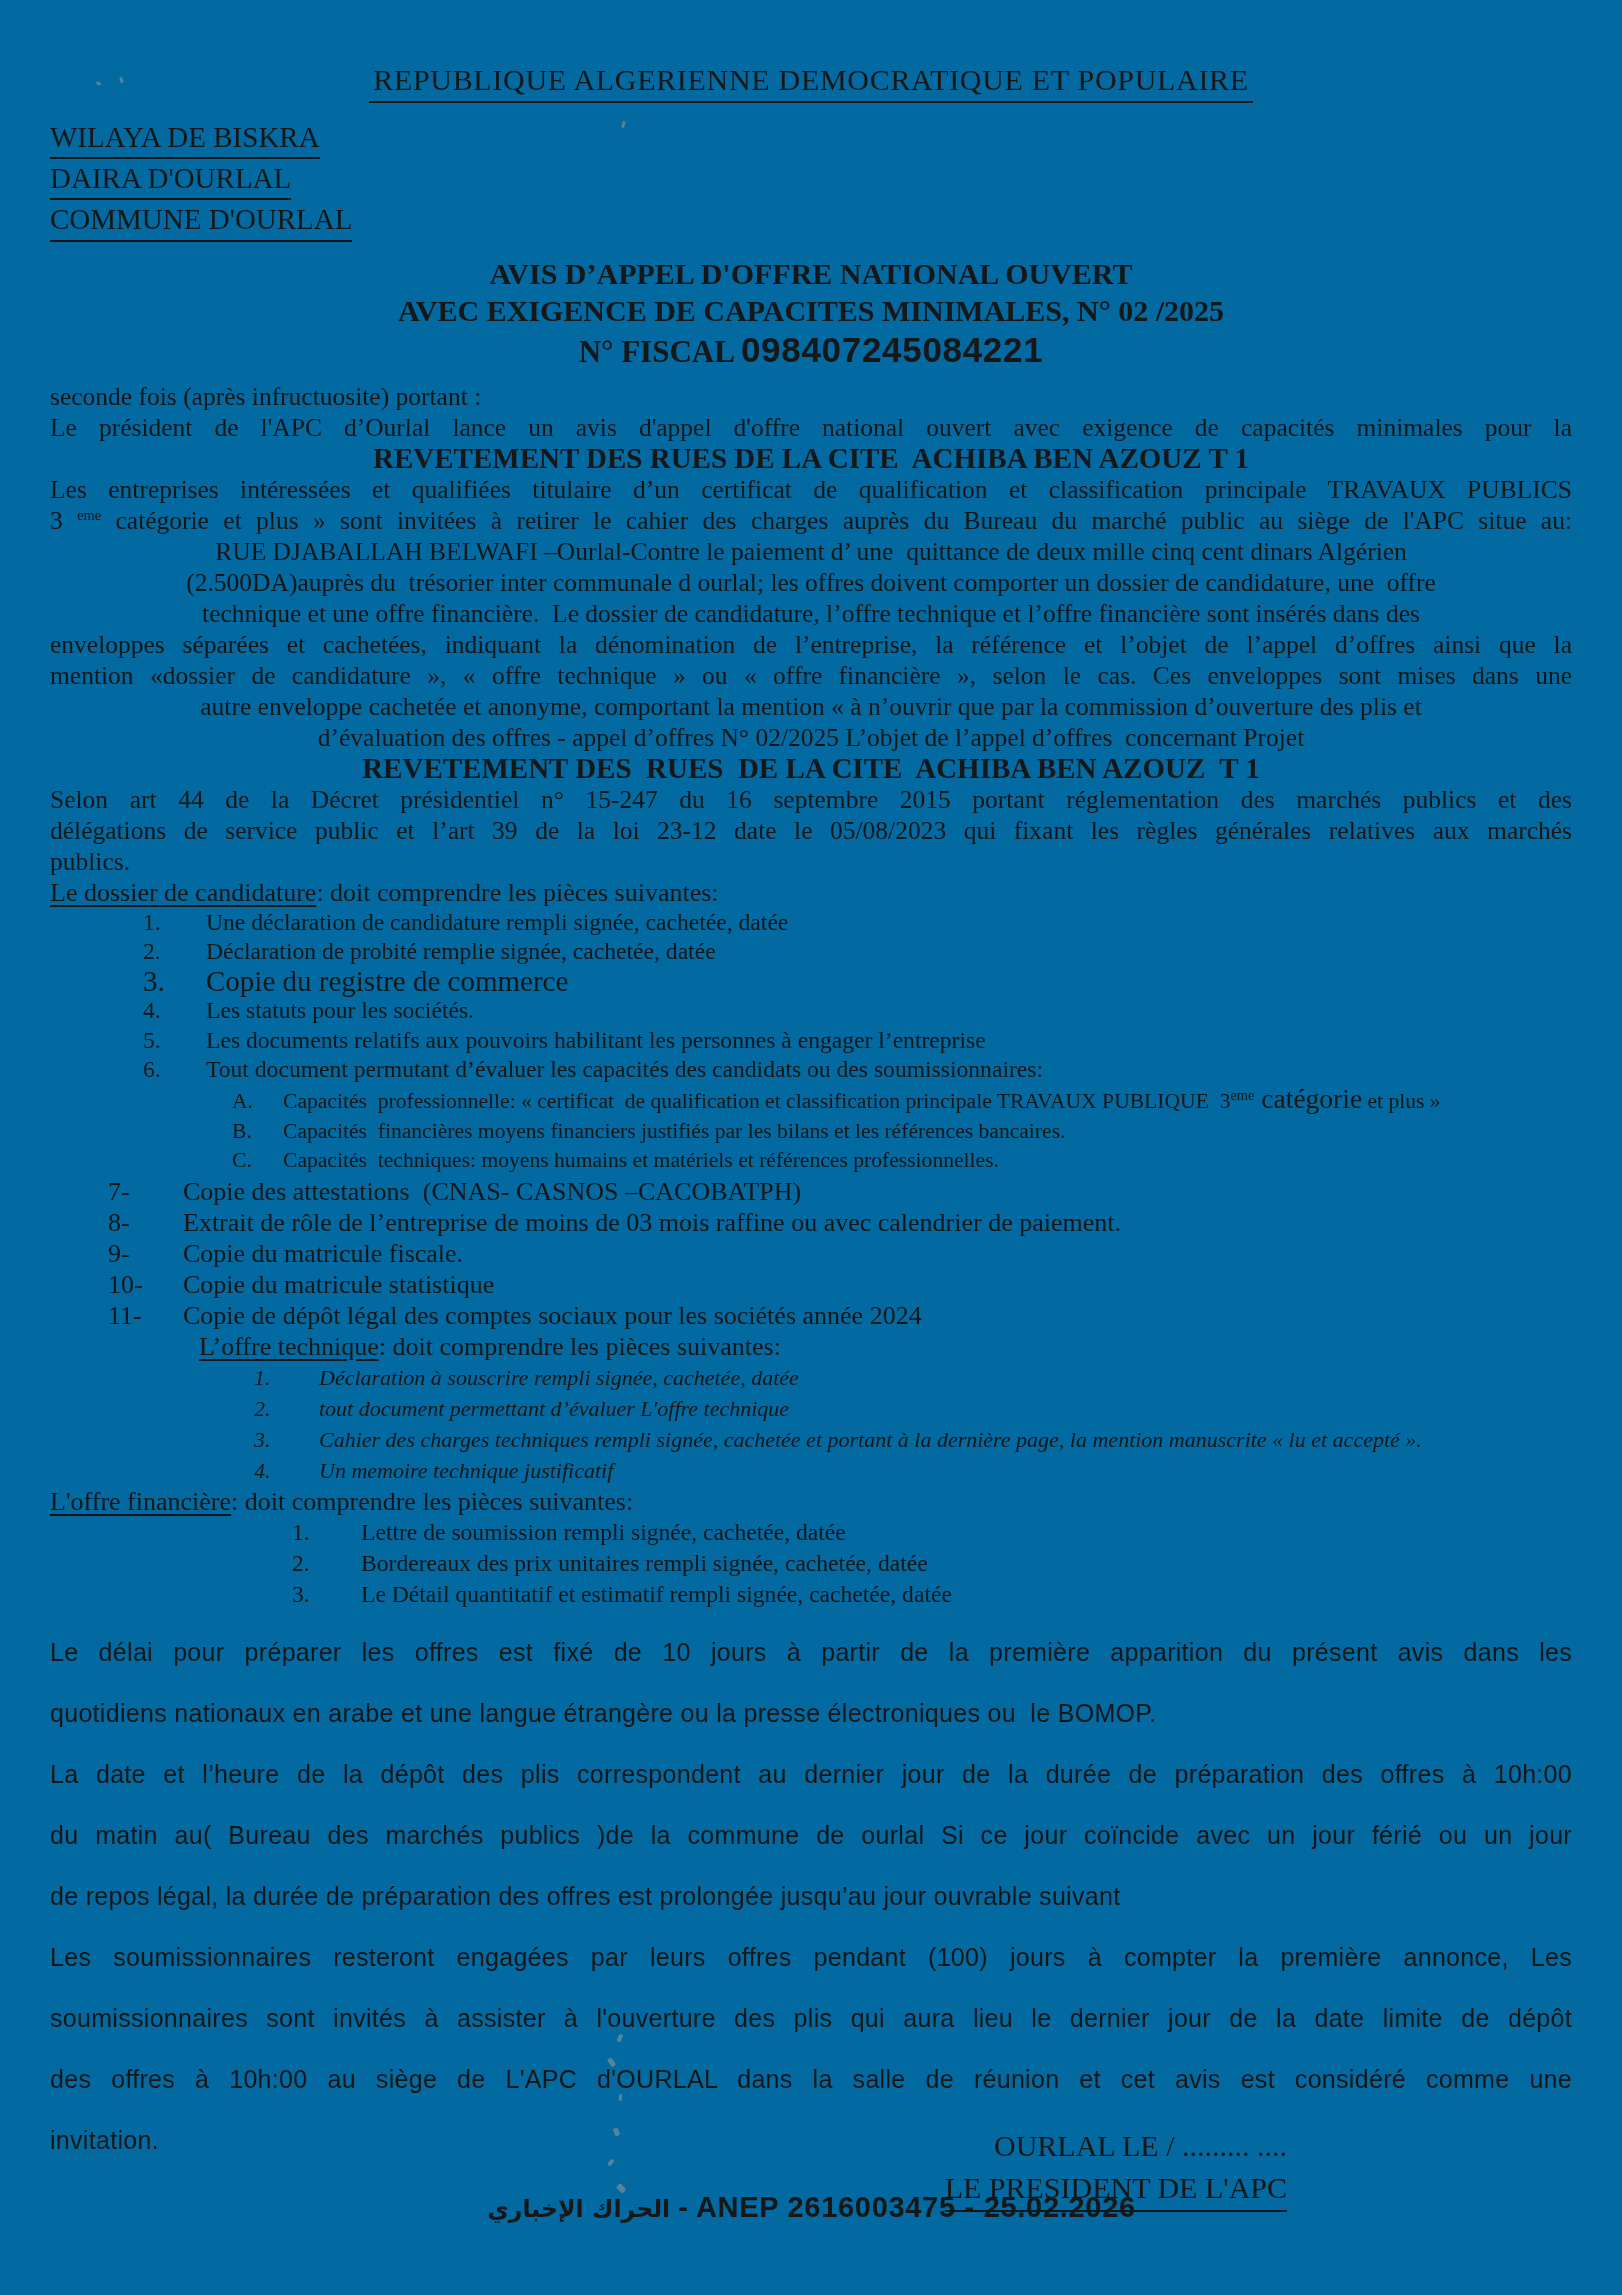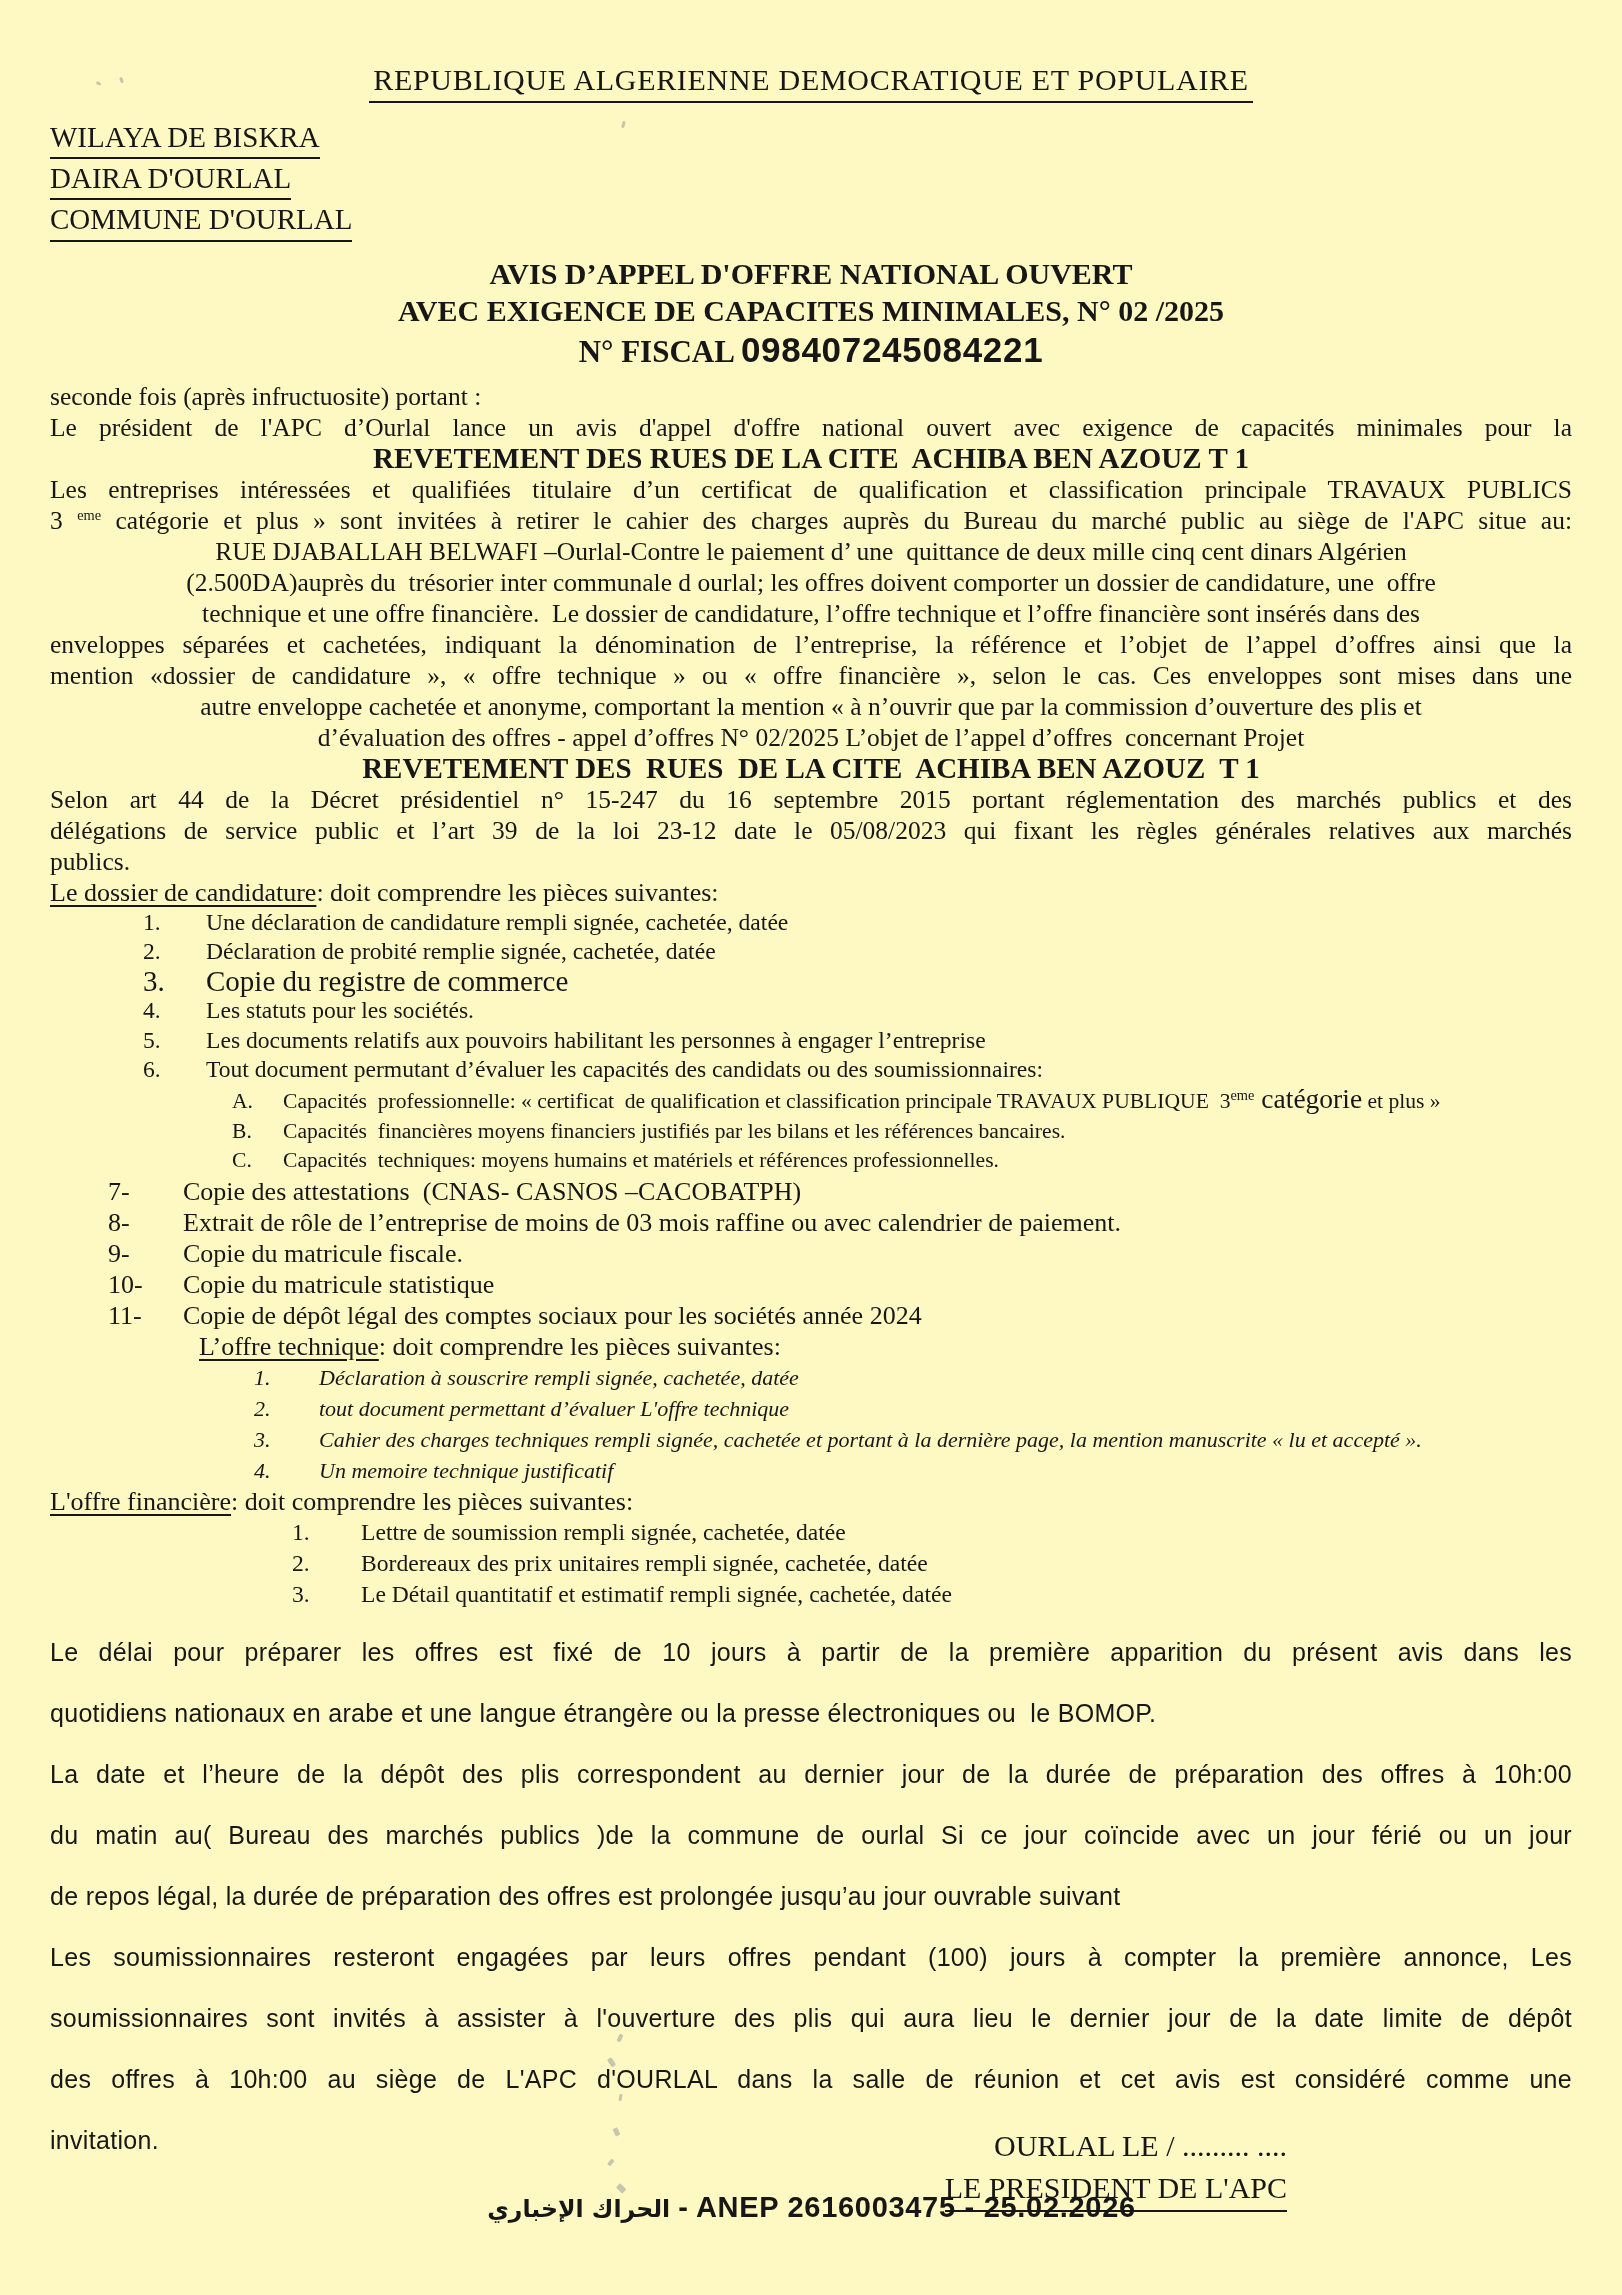--- a/index.html
+++ b/index.html
@@ -1,19 +1,19 @@
 <!DOCTYPE html>
 <html lang="fr" style="font-size:10.5px"><head>
 <meta charset="utf-8">
 <style>
   html,body{margin:0;padding:0;background:#e8e8e8;}
   .page{
     position:relative;
     width:1623px;height:2295px;
-    background:#fef9c3;
+    background:#0369a1;
     font-family:"Liberation Serif", serif;
     color:#171717;
     overflow:hidden;
     margin:0 auto;
   }
   .content{padding:0 51px 0 50px;}
 
   
   .rep-title{margin-top:63px;text-align:center;font-size:30px;letter-spacing:0.7px;}
   .rep-title .u{display:inline-block;border-bottom:2.6px solid #171717;padding:0 3.9px 3.9px 3.9px;}

